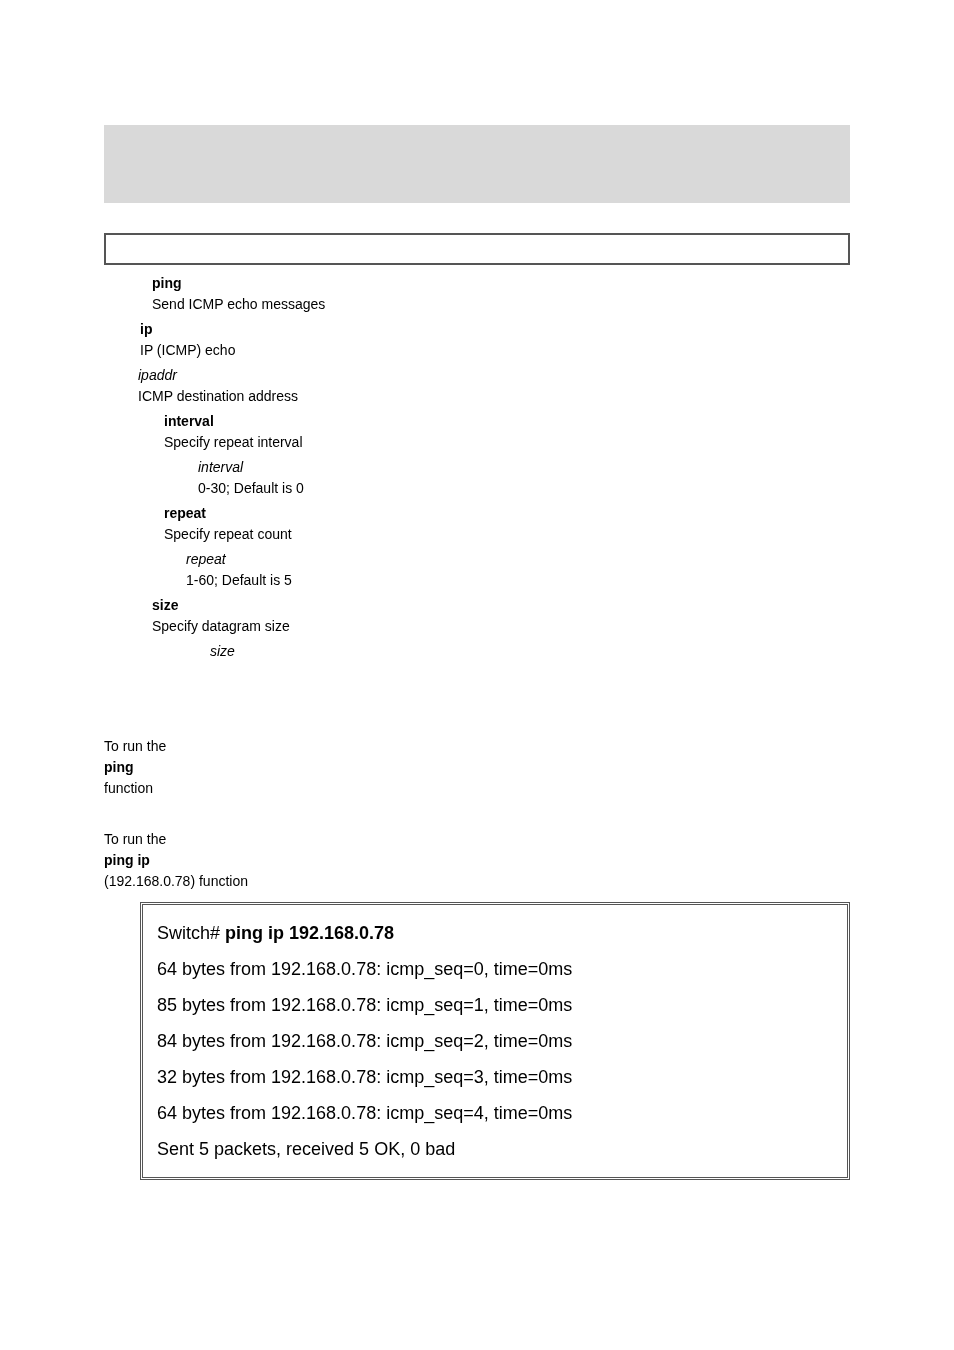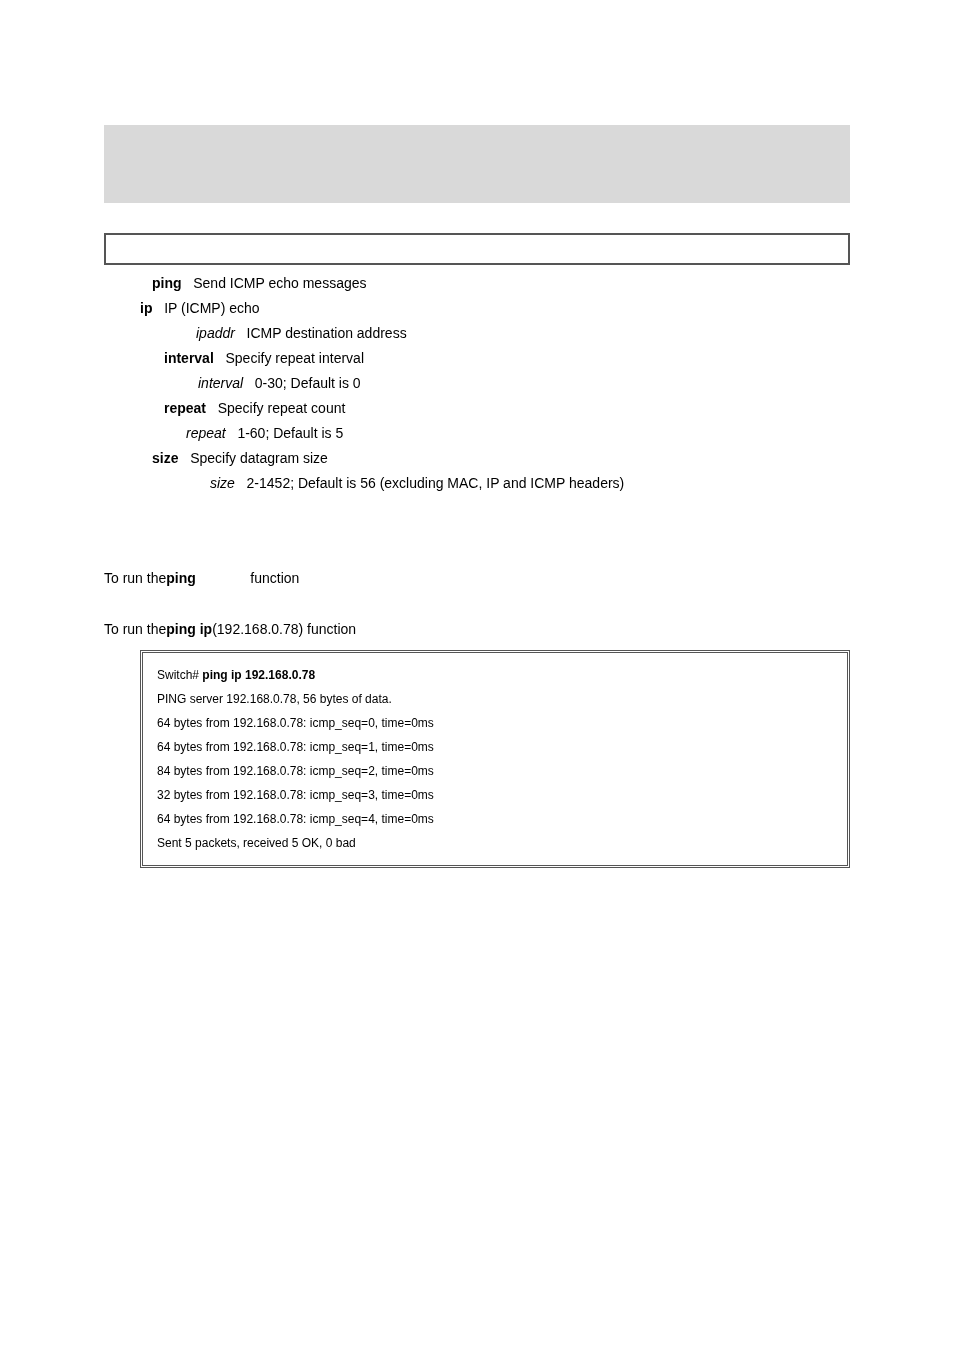--- a/index.html
+++ b/index.html
@@ -27,40 +27,41 @@
     font-size: 14px;
     line-height: 1.5;
   }
   .cmd-box {
     border: 2px solid #555;
     height: 28px;
     margin: 14px 0 8px 0;
   }
   .row {
     display: flex;
+    flex-direction: column;
     align-items: baseline;
     margin: 4px 0;
   }
   .bold { font-weight: 700; }
   .italic { font-style: italic; }
   .label, .val { white-space: pre; }
   .ind1 { margin-left: 36px; text-align: center; }
   .ind2 { margin-left: 48px; }
   .ind3 { margin-left: 60px; }
-  .ind4 { margin-left: 92px; }
+  .ind4 { margin-left: 34px; }
   .ind5 { margin-left: 82px; }
   .ind6 { margin-left: 94px; }
   .ind7 { margin-left: 106px; }
   .gap { height: 22px; }
   .bigspace::after { content: "\00a0\00a0\00a0\00a0\00a0\00a0\00a0\00a0\00a0\00a0\00a0\00a0\00a0\00a0"; }
   .output-box {
     border: 3px double #555;
     margin: 10px 0 0 36px;
     padding: 10px 14px;
-    font-size: 12px;
+    font-size: 18px;
     line-height: 2.0;
   }
   .outline { margin: 0; }
 </style>
 </head>
 <body>
 <div class="page">
   <div class="banner"></div>
 
   <div class="content">
@@ -93,21 +94,20 @@
     <div class="row ind5">
       <span class="italic label">repeat   </span>
       <span class="val">1-60; Default is 5</span>
     </div>
     <div class="row ind2">
       <span class="bold label">size   </span>
       <span class="val">Specify datagram size</span>
     </div>
     <div class="row ind7">
       <span class="italic label">size   </span>
-      <span class="val">2-1452; Default is 56 (excluding MAC, IP and ICMP headers)</span>
     </div>
 
     <div class="gap"></div>
     <div class="gap"></div>
     <div class="gap"></div>
 
     <div class="row">
       <span>To run the </span>
       <span class="bold bigspace">ping</span>
       <span>function</span>
@@ -115,23 +115,22 @@
     <div class="gap"></div>
 
     <div class="row">
       <span>To run the </span>
       <span class="bold">ping ip</span>
       <span> (192.168.0.78) function</span>
     </div>
 
     <div class="output-box">
       <div class="outline"><span>Switch# </span><span class="bold">ping ip 192.168.0.78</span></div>
-      <div class="outline">PING server 192.168.0.78, 56 bytes of data.</div>
       <div class="outline">64 bytes from 192.168.0.78: icmp_seq=0, time=0ms</div>
-      <div class="outline">64 bytes from 192.168.0.78: icmp_seq=1, time=0ms</div>
+      <div class="outline">85 bytes from 192.168.0.78: icmp_seq=1, time=0ms</div>
       <div class="outline">84 bytes from 192.168.0.78: icmp_seq=2, time=0ms</div>
       <div class="outline">32 bytes from 192.168.0.78: icmp_seq=3, time=0ms</div>
       <div class="outline">64 bytes from 192.168.0.78: icmp_seq=4, time=0ms</div>
       <div class="outline">Sent 5 packets, received 5 OK, 0 bad</div>
     </div>
   </div>
 
 </div>
 
 </body></html>

